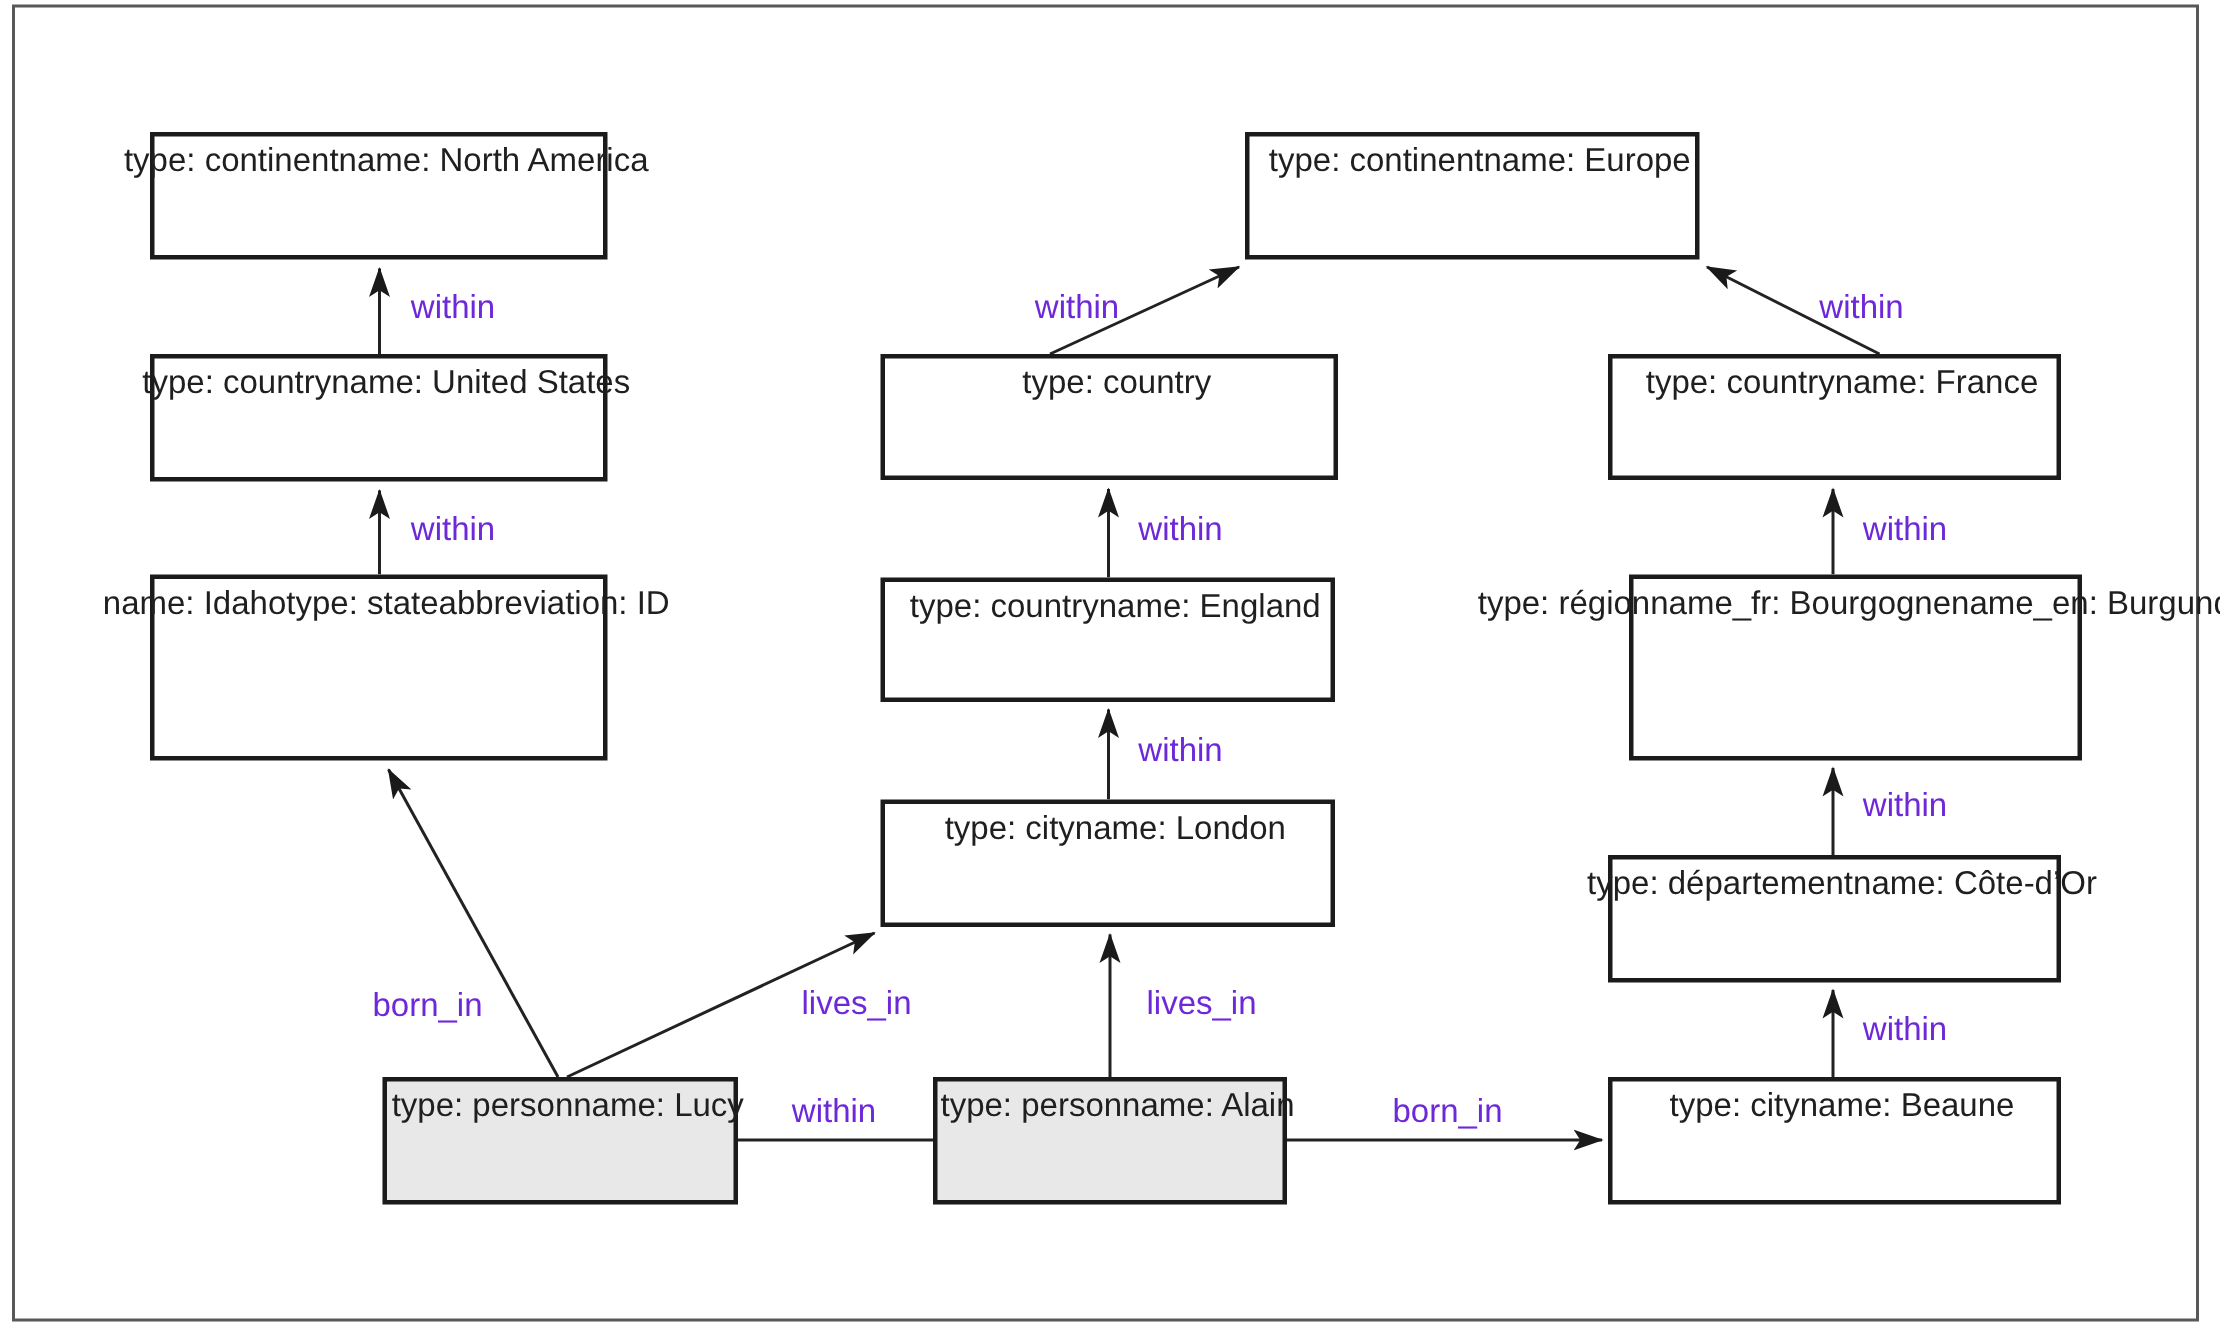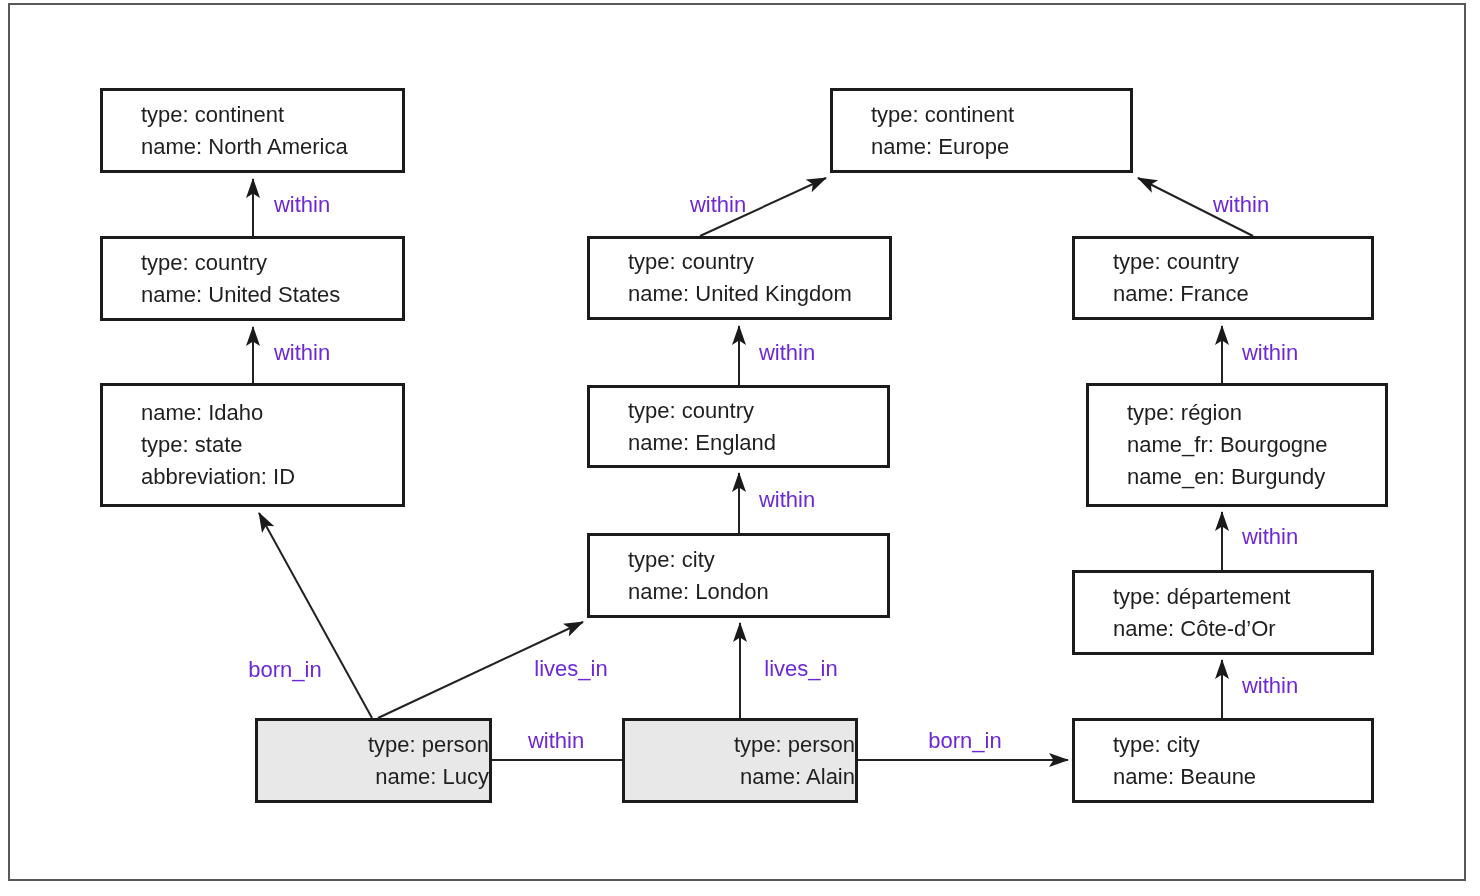--- a/index.html
+++ b/index.html
@@ -23,29 +23,29 @@
     left: 0; top: 0;
     width: 1480px; height: 896px;
   }
   svg.edges line { stroke: #222222; stroke-width: 2; }
   .node {
     position: absolute;
     box-sizing: border-box;
     background: #ffffff;
     border: 3px solid #1b1b1b;
     display: flex;
-    flex-direction: column;
+    flex-direction: row;
     justify-content: center;
-    padding-left: 38px;
+    padding-left: 10px;
     font-size: 22px;
     line-height: 32px;
     color: #1f1f1f;
     white-space: nowrap;
   }
-  .node.person { background: #e8e8e8; align-items: flex-end; }
+  .node.person { background: #e8e8e8; }
   .elab {
     position: absolute;
     transform: translate(-50%, -50%);
     font-size: 22px;
     color: #6d28d9;
     white-space: nowrap;
   }
 </style>
 </head>
 <body>
@@ -92,21 +92,20 @@
     <div>abbreviation: ID</div>
   </div>
 
   <div class="node" style="left:830px;top:88px;width:303px;height:85px;">
     <div>type: continent</div>
     <div>name: Europe</div>
   </div>
 
   <div class="node" style="left:587px;top:236px;width:305px;height:84px;">
     <div>type: country</div>
-    <div>name: United Kingdom</div>
   </div>
 
   <div class="node" style="left:587px;top:385px;width:303px;height:83px;">
     <div>type: country</div>
     <div>name: England</div>
   </div>
 
   <div class="node" style="left:587px;top:533px;width:303px;height:85px;">
     <div>type: city</div>
     <div>name: London</div>

